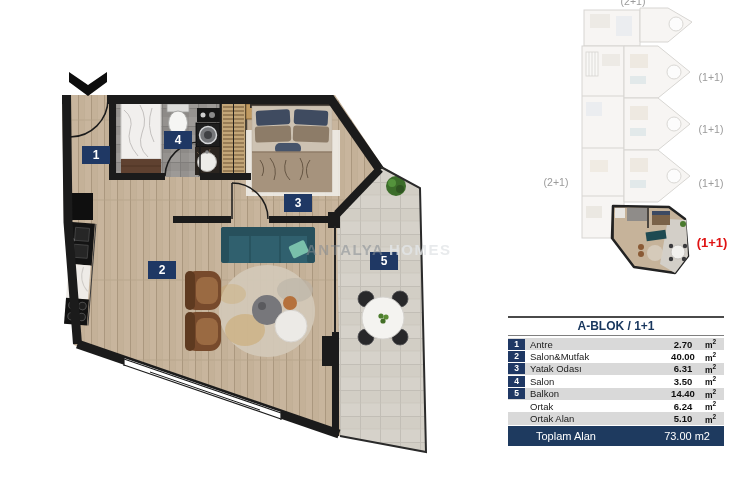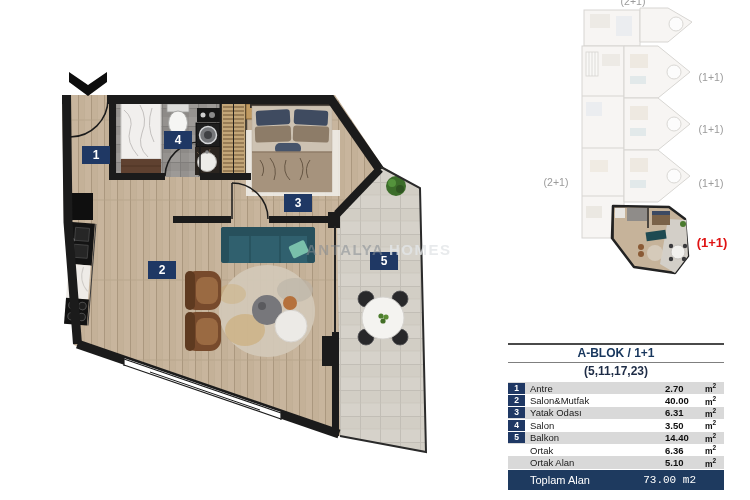--- a/index.html
+++ b/index.html
@@ -2,38 +2,38 @@
 <html><head>
 <meta charset="utf-8">
 <style>
   html,body{margin:0;padding:0;background:#ffffff;}
   .stage{position:relative;width:750px;height:500px;background:#fff;overflow:hidden;
          font-family:"Liberation Sans",sans-serif;}
   svg{position:absolute;left:0;top:0;}
   svg text{font-family:"Liberation Sans",sans-serif;}
 
   
-  .atable{position:absolute;left:508px;top:343px;width:216px;}
+  .atable{position:absolute;left:508px;top:316px;width:216px;}
   .t-topline{border-top:2px solid #4a4a4a;}
   .t-title{height:17px;line-height:17px;text-align:center;font-weight:bold;font-size:12px;color:#17365d;}
   .t-midline{border-top:1px solid #7f7f7f;}
   .t-sub{height:17px;line-height:17px;text-align:center;font-weight:bold;font-size:12px;color:#1d2b45;}
   .t-rows{margin-top:2px;}
   .trow{display:flex;align-items:center;height:12.4px;font-size:9.5px;}
   .trow.stripe{background:#d9d9d9;}
   .tnum{width:17px;height:11px;line-height:11px;background:#1f3864;color:#fff;text-align:center;
         font-weight:bold;font-size:8.5px;margin-right:5px;flex:none;}
   .tnum.blank{background:transparent;}
   .tname{flex:1;color:#1a1a1a;}
-  .tval{width:36px;text-align:left;font-weight:bold;color:#0f0f0f;}
+  .tval{width:36px;text-align:center;font-weight:bold;color:#0f0f0f;}
   .tunit{width:19px;padding-left:4px;font-weight:bold;color:#0f0f0f;font-size:8.5px;flex:none;}
   .tunit sup{font-size:6.5px;}
   .t-footer{margin-top:1px;height:20px;background:#1e3a5f;color:#fff;display:flex;align-items:center;font-size:11px;}
-  .tf-label{flex:1;padding-left:22px;}
-  .tf-value{padding-right:28px;font-family:Liberation Mono, monospace;}
+  .tf-label{flex:1;padding-left:28px;}
+  .tf-value{padding-right:14px;}
 </style>
 </head>
 <body>
 
 <div class="stage">
 
 <svg width="750" height="500" viewBox="0 0 750 500">
   <defs>
     <pattern id="wood" width="13" height="80" patternUnits="userSpaceOnUse">
       <rect width="13" height="80" fill="#c8b59d"></rect>
@@ -346,21 +346,20 @@
       <text x="711" y="187">(1+1)</text>
       <text x="712" y="247" font-size="13" font-weight="bold" fill="#e01313">(1+1)</text>
     </g>
   </g>
 </svg>
 
 <div class="atable">
   <div class="t-topline"></div>
   <div class="t-title">A-BLOK / 1+1</div>
   <div class="t-midline"></div>
-  <div class="t-sub">(5,11,17,23)</div>
 
   <div class="t-rows">
     <div class="trow stripe">
       <span class="tnum">1</span>
       <span class="tname">Antre</span>
       <span class="tval">2.70</span>
       <span class="tunit"><span>m</span><sup>2</sup></span>
     </div>
     <div class="trow">
       <span class="tnum">2</span>
@@ -382,21 +381,21 @@
     </div>
     <div class="trow stripe">
       <span class="tnum">5</span>
       <span class="tname">Balkon</span>
       <span class="tval">14.40</span>
       <span class="tunit"><span>m</span><sup>2</sup></span>
     </div>
     <div class="trow">
       <span class="tnum blank"></span>
       <span class="tname">Ortak</span>
-      <span class="tval">6.36</span>
+      <span class="tval">6.24</span>
       <span class="tunit"><span>m</span><sup>2</sup></span>
     </div>
     <div class="trow stripe">
       <span class="tnum blank"></span>
       <span class="tname">Ortak Alan</span>
       <span class="tval">5.10</span>
       <span class="tunit"><span>m</span><sup>2</sup></span>
     </div>
   </div>
 

